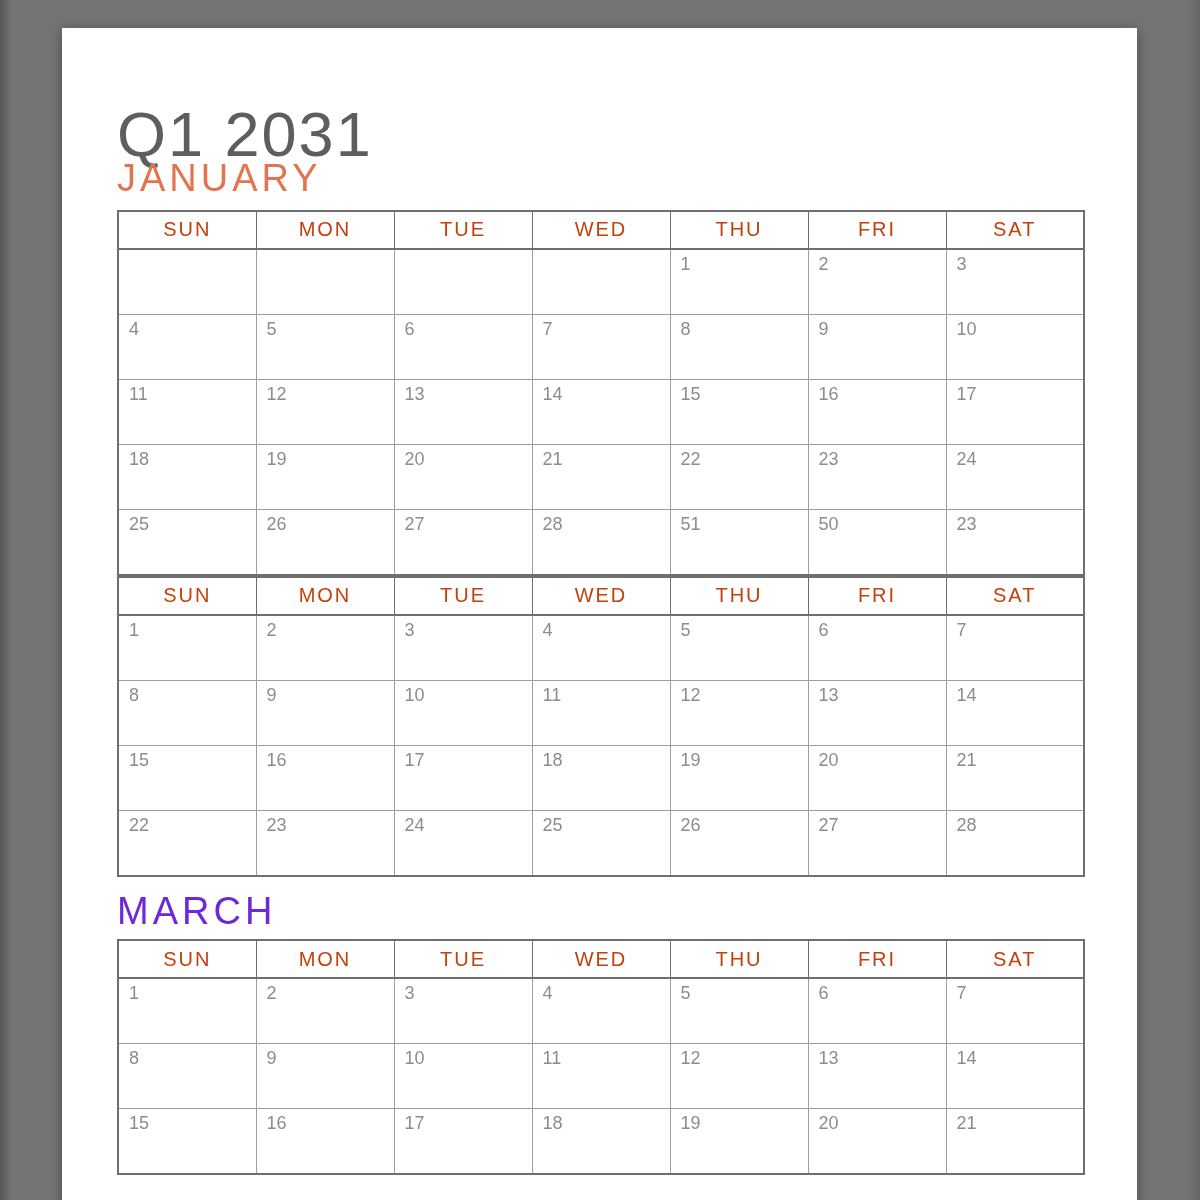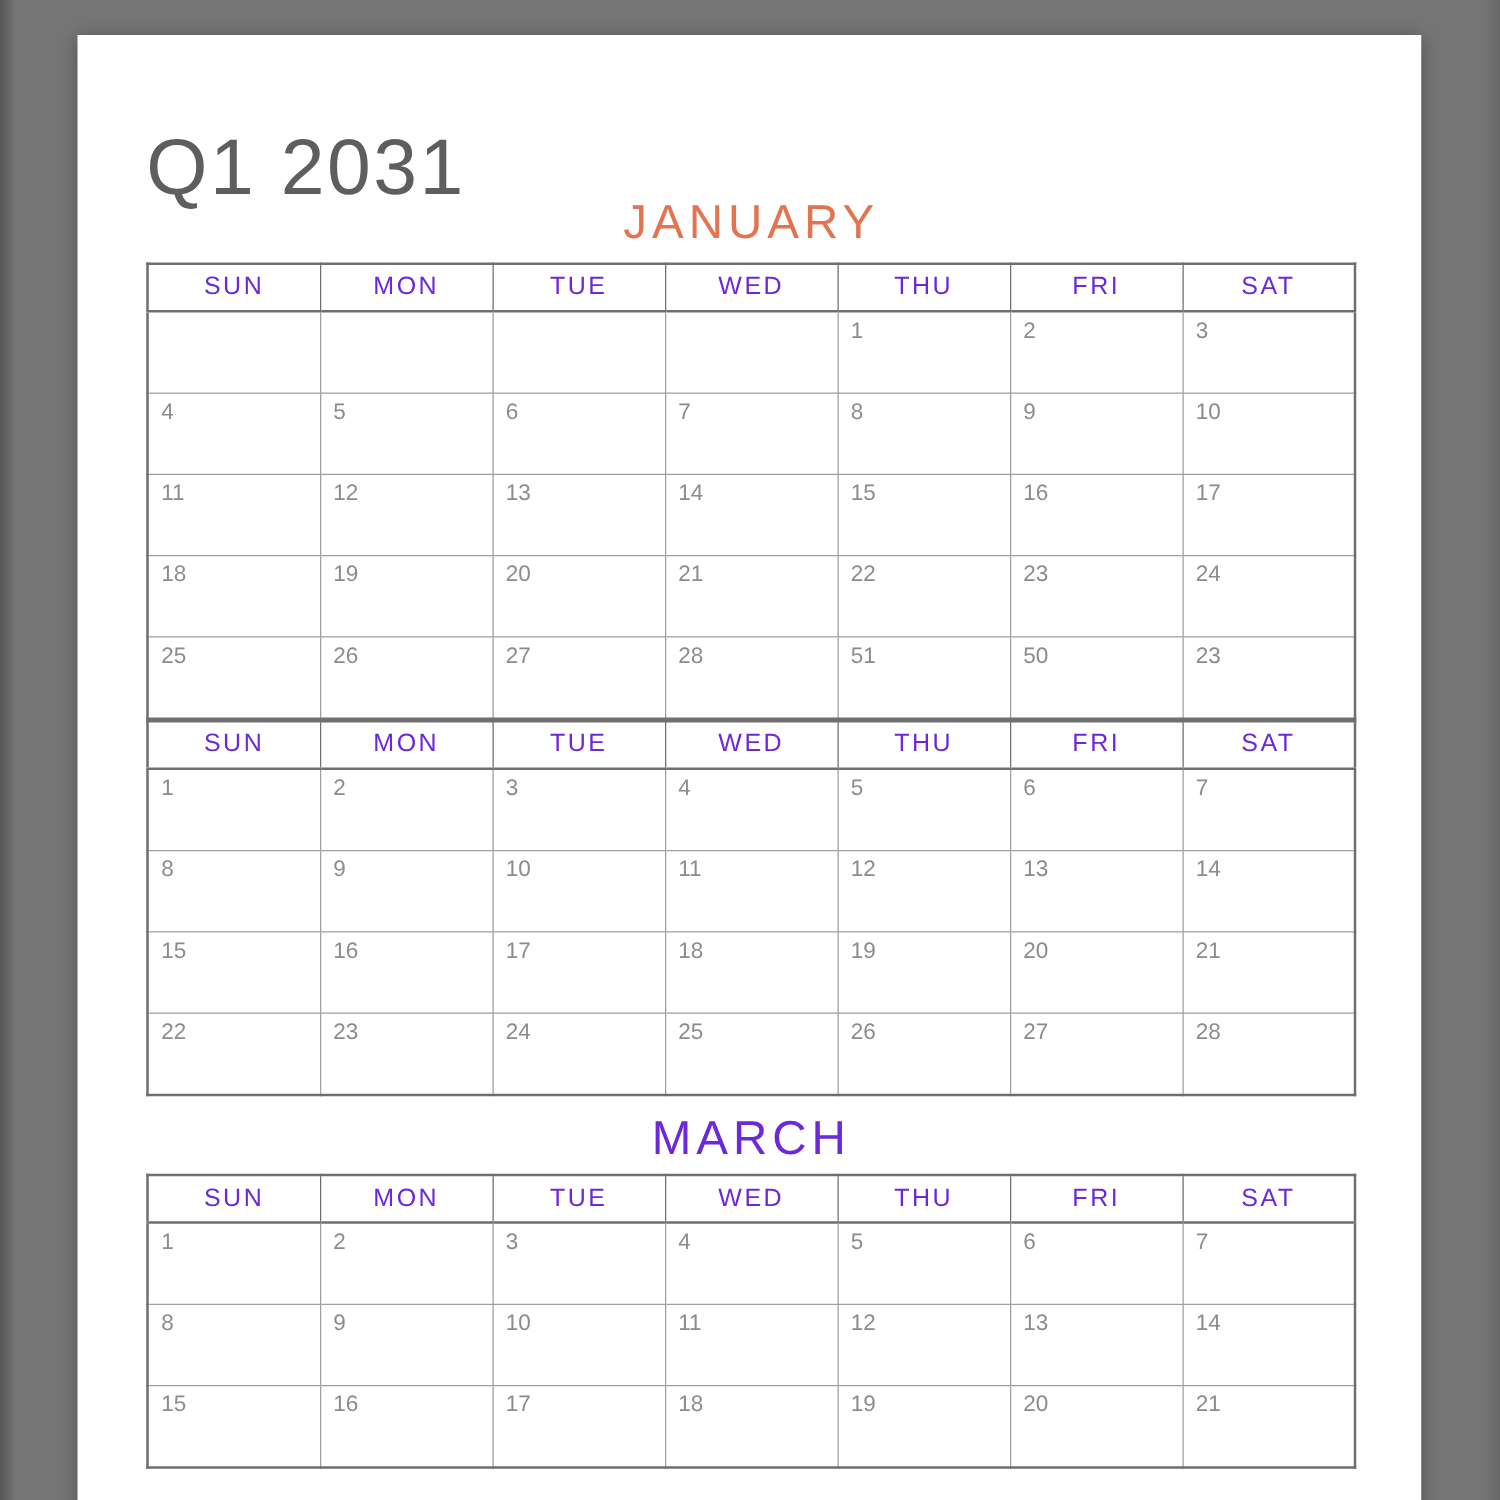--- a/index.html
+++ b/index.html
@@ -46,21 +46,21 @@
     margin: 0;
     padding-top: 75px;
     font-size: 63px;
     font-weight: 300;
     letter-spacing: 2px;
     line-height: 1.0;
     color: #5d5e60;
   }
   .month-title {
     margin: 0;
-    text-align: center;
+    text-align: left;
     font-size: 38px;
     font-weight: 300;
     letter-spacing: 4px;
     line-height: 1.15;
   }
   .month-title.first {
     margin-top: -9px;
   }
   table.cal {
     width: 100%;
@@ -69,21 +69,21 @@
     border: 2px solid #6f6f6f;
     background: #ffffff;
   }
   table.cal th {
     height: 34px;
     border: 1px solid #6f6f6f;
     border-bottom: 2px solid #6f6f6f;
     font-size: 20px;
     font-weight: 400;
     letter-spacing: 2px;
-    color: #6d28d9;
+    color: #c2410c;
     text-align: center;
     vertical-align: middle;
   }
   table.cal td {
     height: 62px;
     border: 1px solid #9f9f9f;
     vertical-align: top;
     text-align: left;
   }
   table.cal td .day-num {

